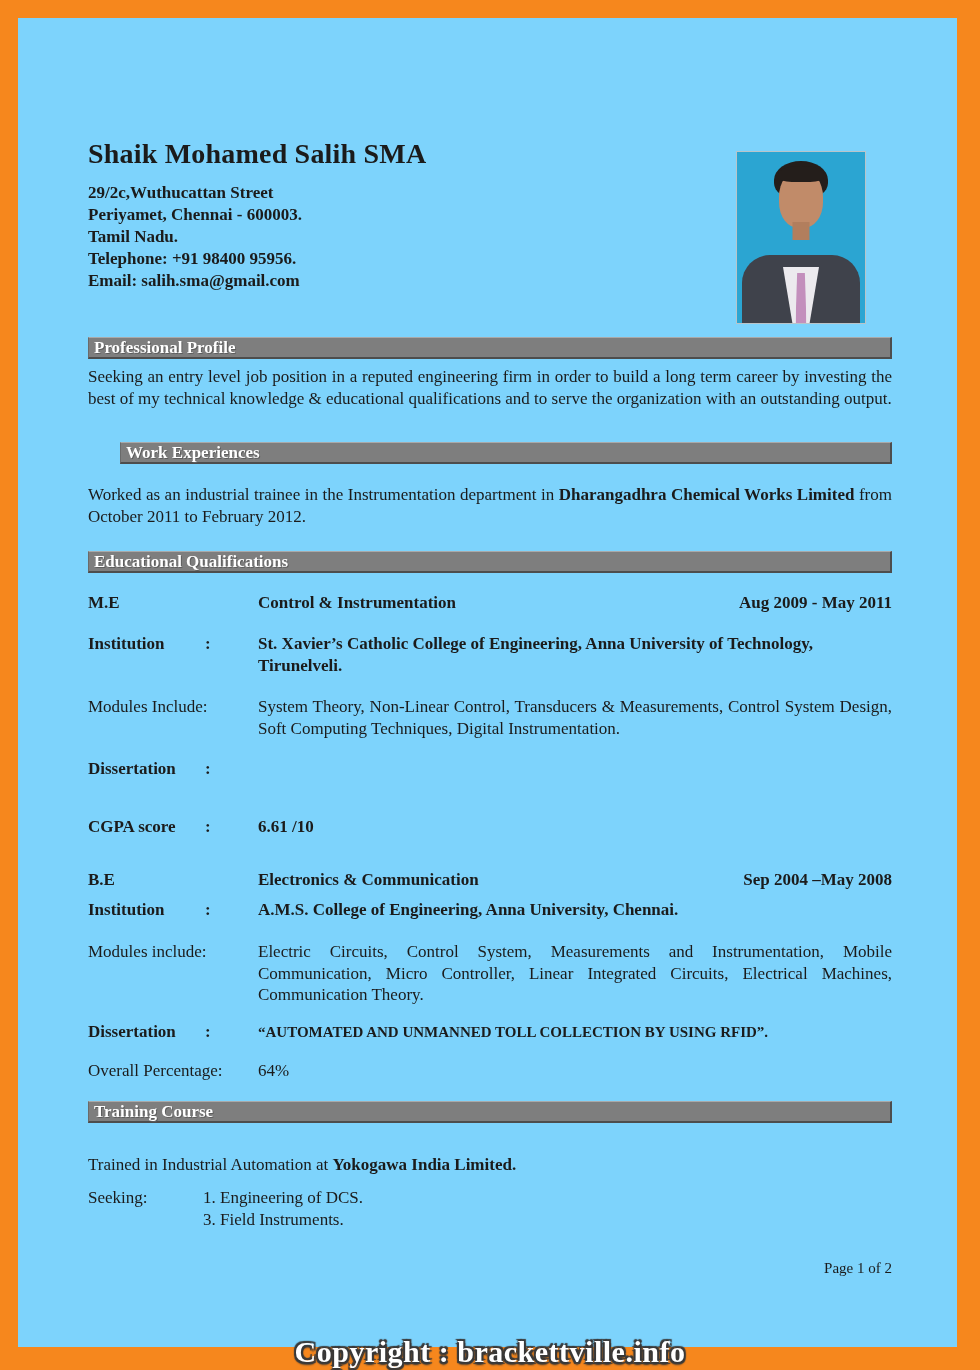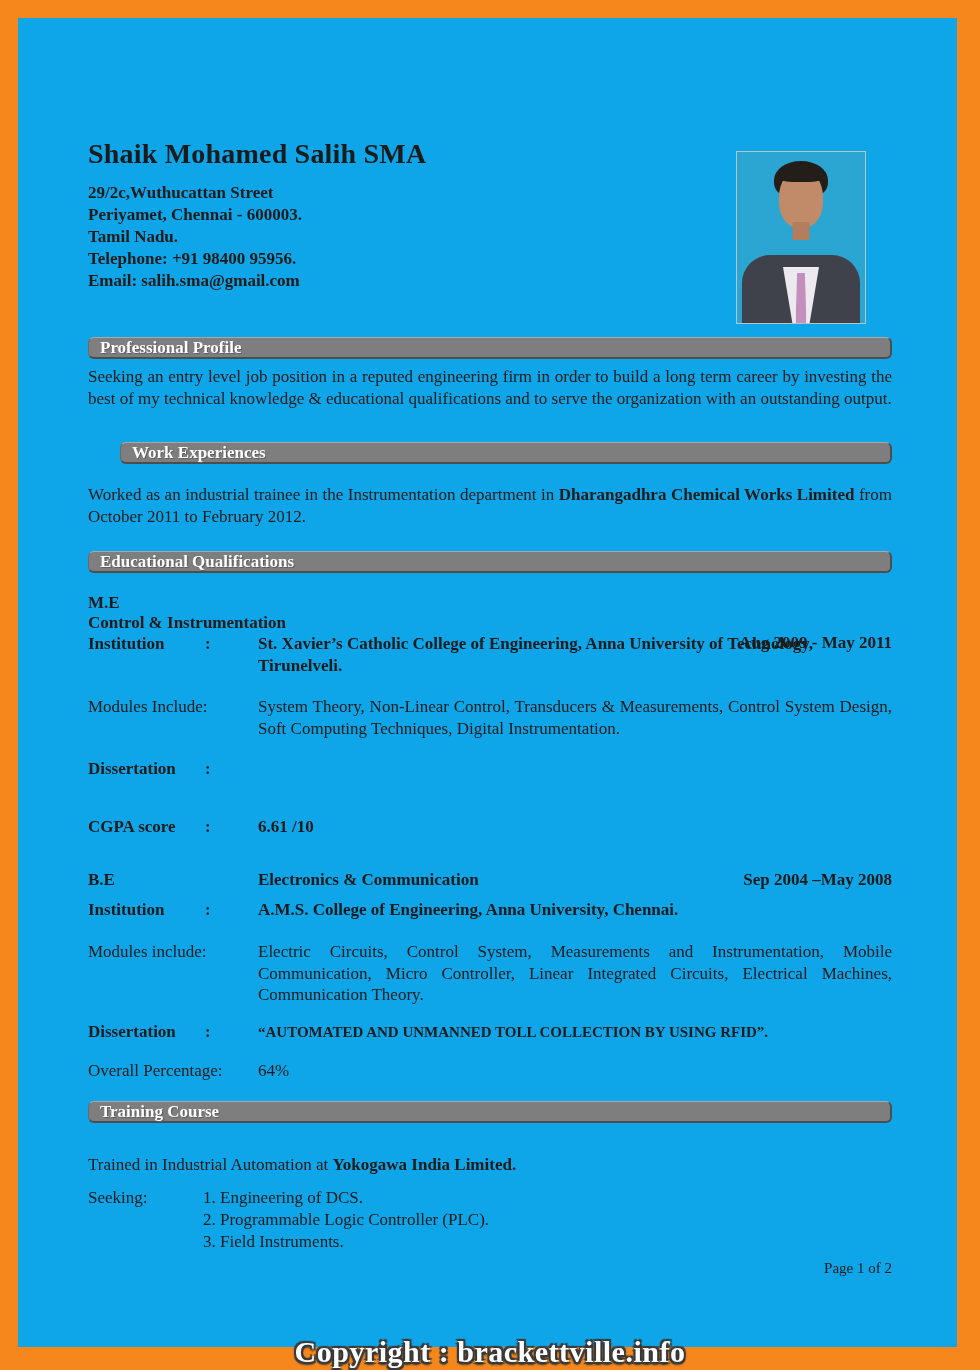--- a/index.html
+++ b/index.html
@@ -8,21 +8,21 @@
     position:relative;
     background:#F6871D;
     font-family:"Liberation Serif", serif;
     color:#1b1b1b;
     overflow:hidden;
   }
   .page {
     position:absolute;
     left:18px; top:18px;
     width:939px; height:1330px;
-    background:#0ea5e9;
+    background:#7dd3fc;
     border-bottom:1px solid #9a9a9a;
     overflow:hidden;
   }
   .abs { position:absolute; left:70px; right:65px; }
 
   
   .name { top:120px; font-size:28px; font-weight:bold; letter-spacing:.2px; }
   .address { top:164px; font-size:17px; font-weight:bold; line-height:22px; }
 
   
@@ -43,42 +43,41 @@
 
   
   .bar {
     position:absolute; left:70px; right:65px; height:22px;
     background:#7E7E7E;
     border-top:1px solid #a9a9a9;
     border-left:1px solid #6a6a6a;
     border-right:2px solid #4d4d4d;
     border-bottom:2px solid #4d4d4d;
     color:#fff; font-weight:bold; font-size:17px; line-height:19px;
-    padding-left:11px;
+    padding-left:5px;
     text-shadow:1px 1px 0 #5e5e5e;
-    border-radius:6px;
   }
   .bar1 { top:319px; } .bar2 { top:424px;margin-left:32px; } .bar3 { top:533px; } .bar4 { top:1083px; }
 
   
   .body-text { font-size:17px; line-height:22px; }
   .justify { text-align:justify; }
   .profile-text { top:348px; }
   .work-text { top:466px; }
   .bold { font-weight:bold; }
 
   
   .deg-row { display:flex; font-weight:bold; font-size:17px; }
   .deg-row .deg { width:170px; }
   .deg-row .date { margin-left:auto; }
   .row3 { display:grid; grid-template-columns:117px 53px 1fr; font-size:17px; line-height:22px; }
   .row2 { display:grid; grid-template-columns:170px 1fr; font-size:17px; line-height:22px; }
   .rowt { display:grid; grid-template-columns:115px 1fr; font-size:17px; line-height:22px; }
 
-  .me-row   { top:575px;flex-direction:column; }
+  .me-row   { top:575px; }
   .me-inst  { top:615px; font-weight:bold; }
   .me-mod   { top:678px; }
   .me-diss  { top:740px; }
   .me-diss .diss-text { font-size:14px; line-height:19px; font-weight:normal; padding-left:13px; text-indent:-13px; }
   .me-diss .lab, .me-diss .col { font-size:17px; font-weight:bold; }
   .cgpa     { top:798px; font-weight:bold; }
   .be-row   { top:852px; }
   .be-inst  { top:881px; font-weight:bold; }
   .be-mod   { top:923px; line-height:21.5px; }
   .be-diss  { top:1003px; font-weight:bold; }
@@ -193,21 +192,20 @@
   </div>
 
   <div class="bar bar4">Training Course</div>
 
   <div class="abs body-text trained"><span>Trained in Industrial Automation at </span><span class="bold">Yokogawa India Limited.</span></div>
 
   <div class="abs rowt train-mod">
     <span>Seeking:</span>
     <span>
       <div>1. Engineering of DCS.</div>
-      <div>2. Programmable Logic Controller (PLC).</div>
       <div>3. Field Instruments.</div>
     </span>
   </div>
 
   <div class="abs page-indicator">Page 1 of 2</div>
 </div>
 
 <div class="footer-bar"></div>
 <div class="copyright">Copyright : brackettville.info</div>
 

